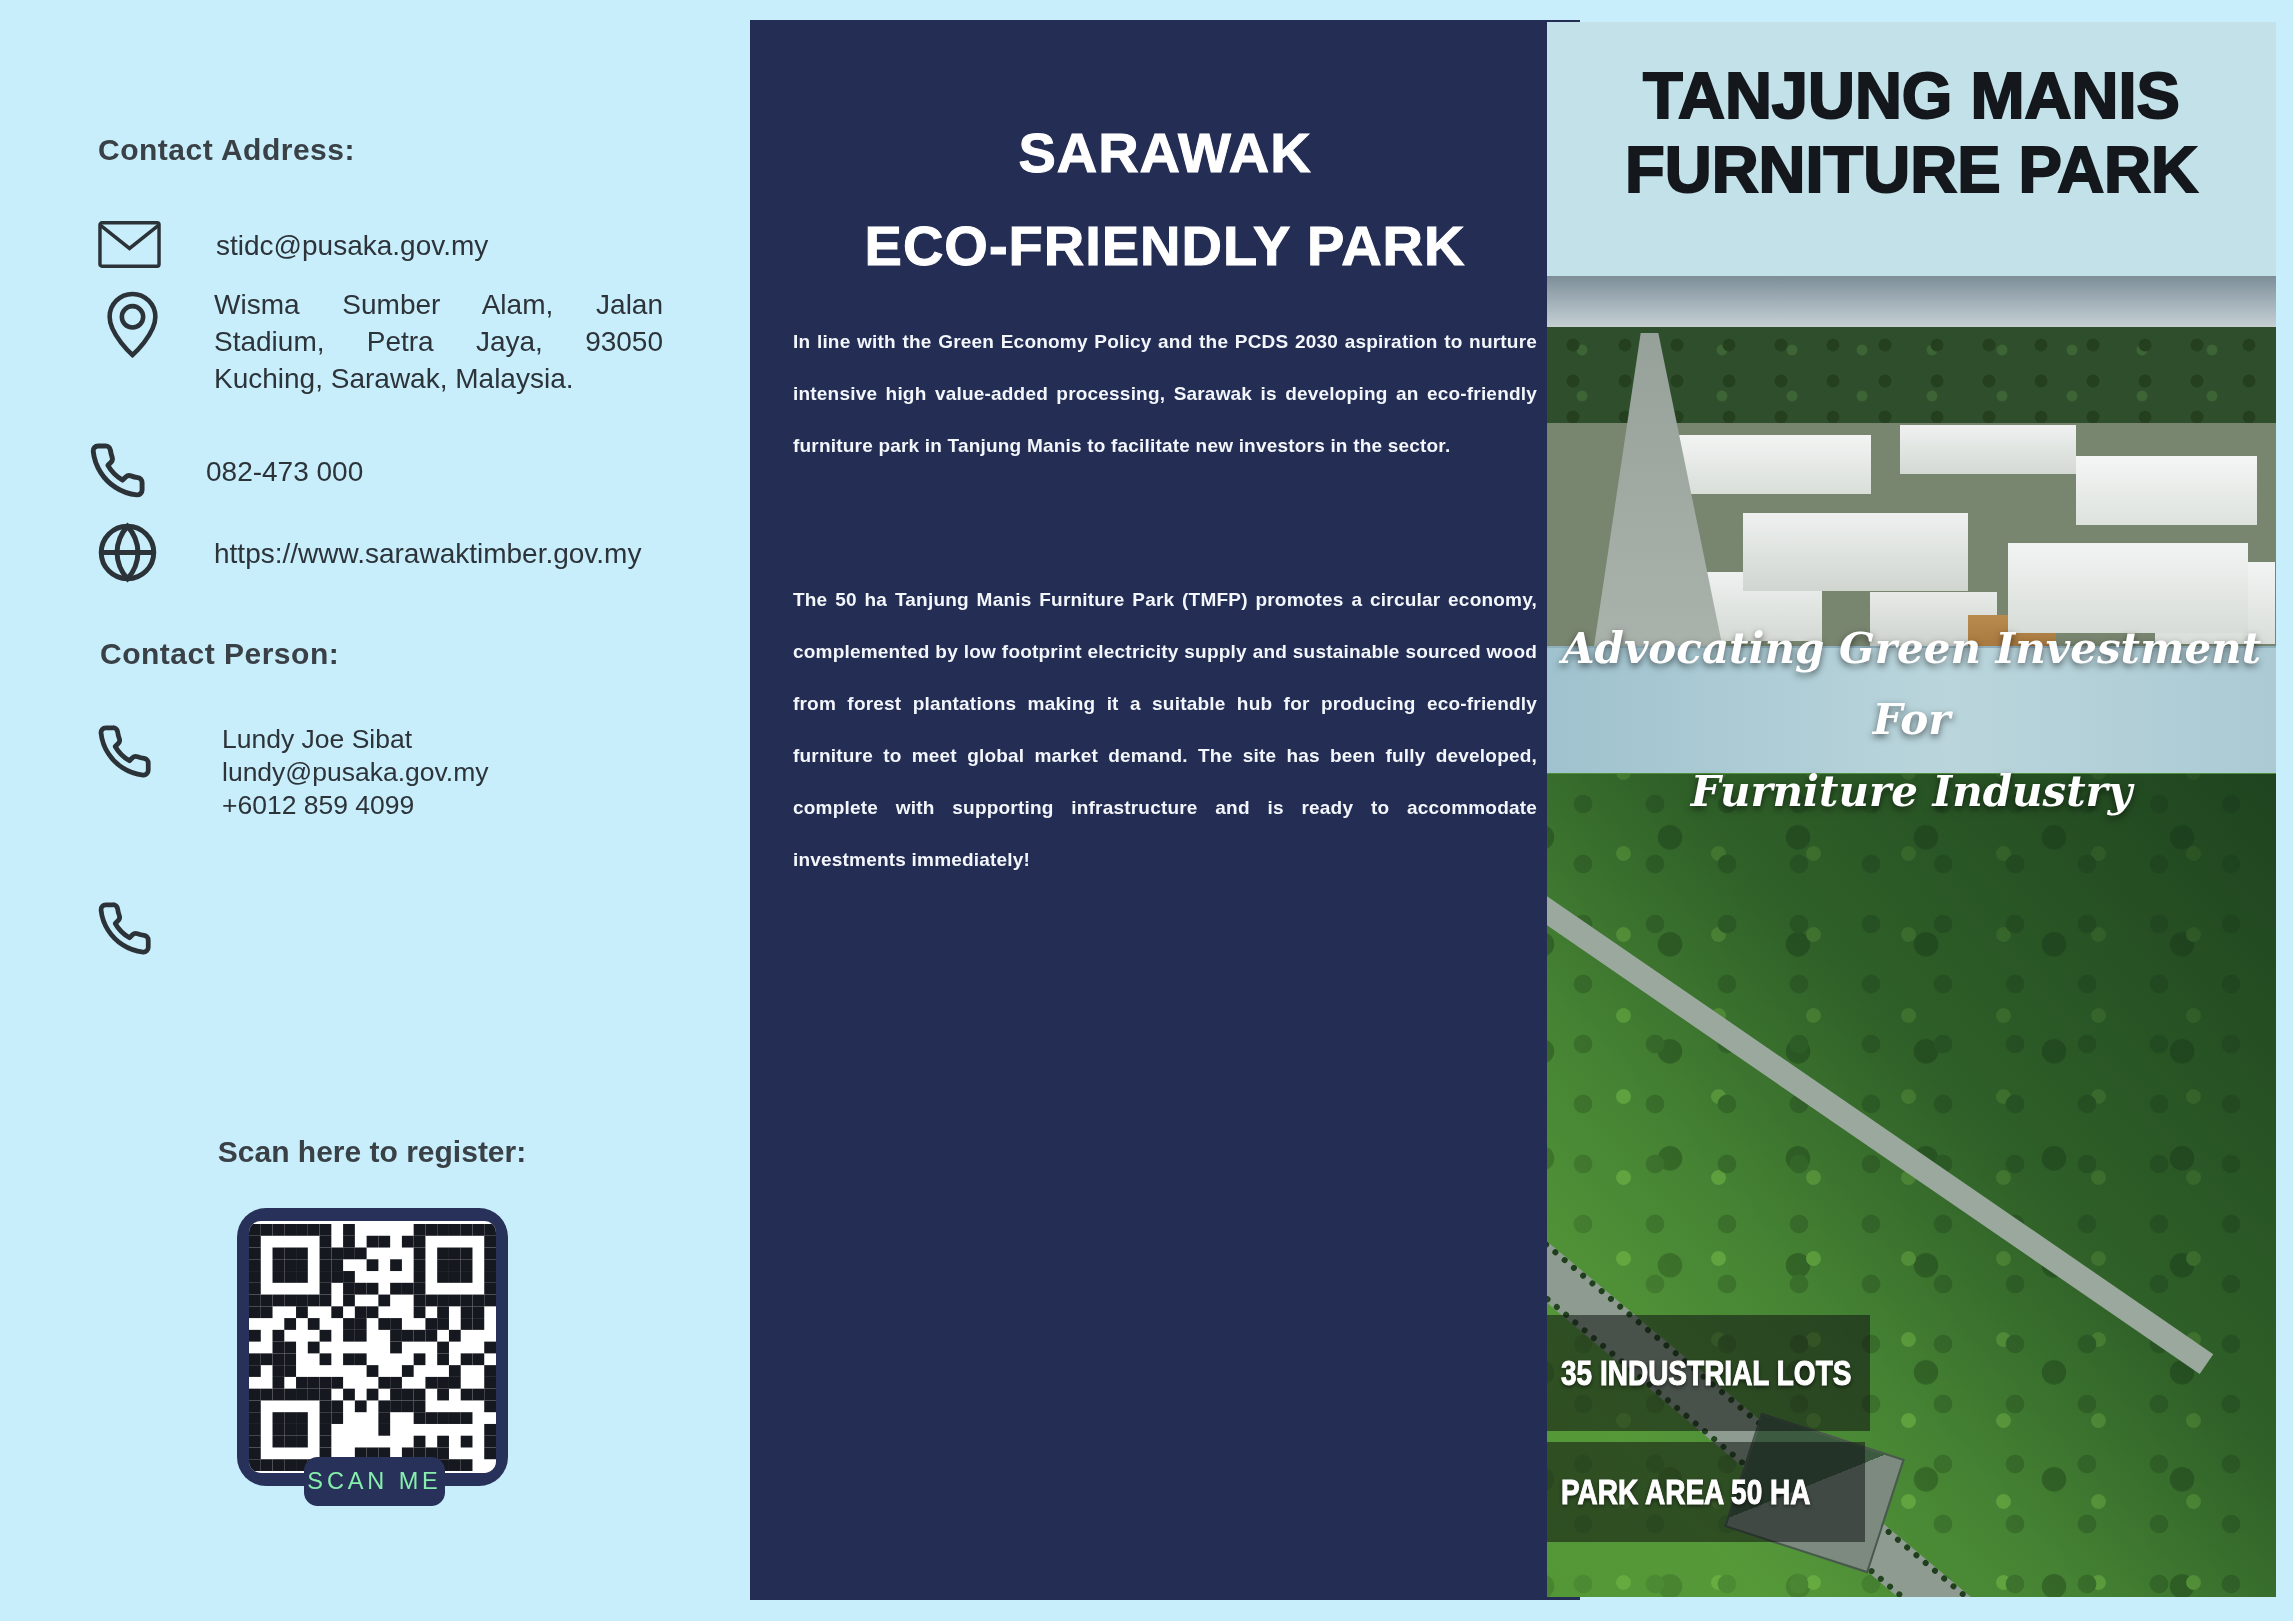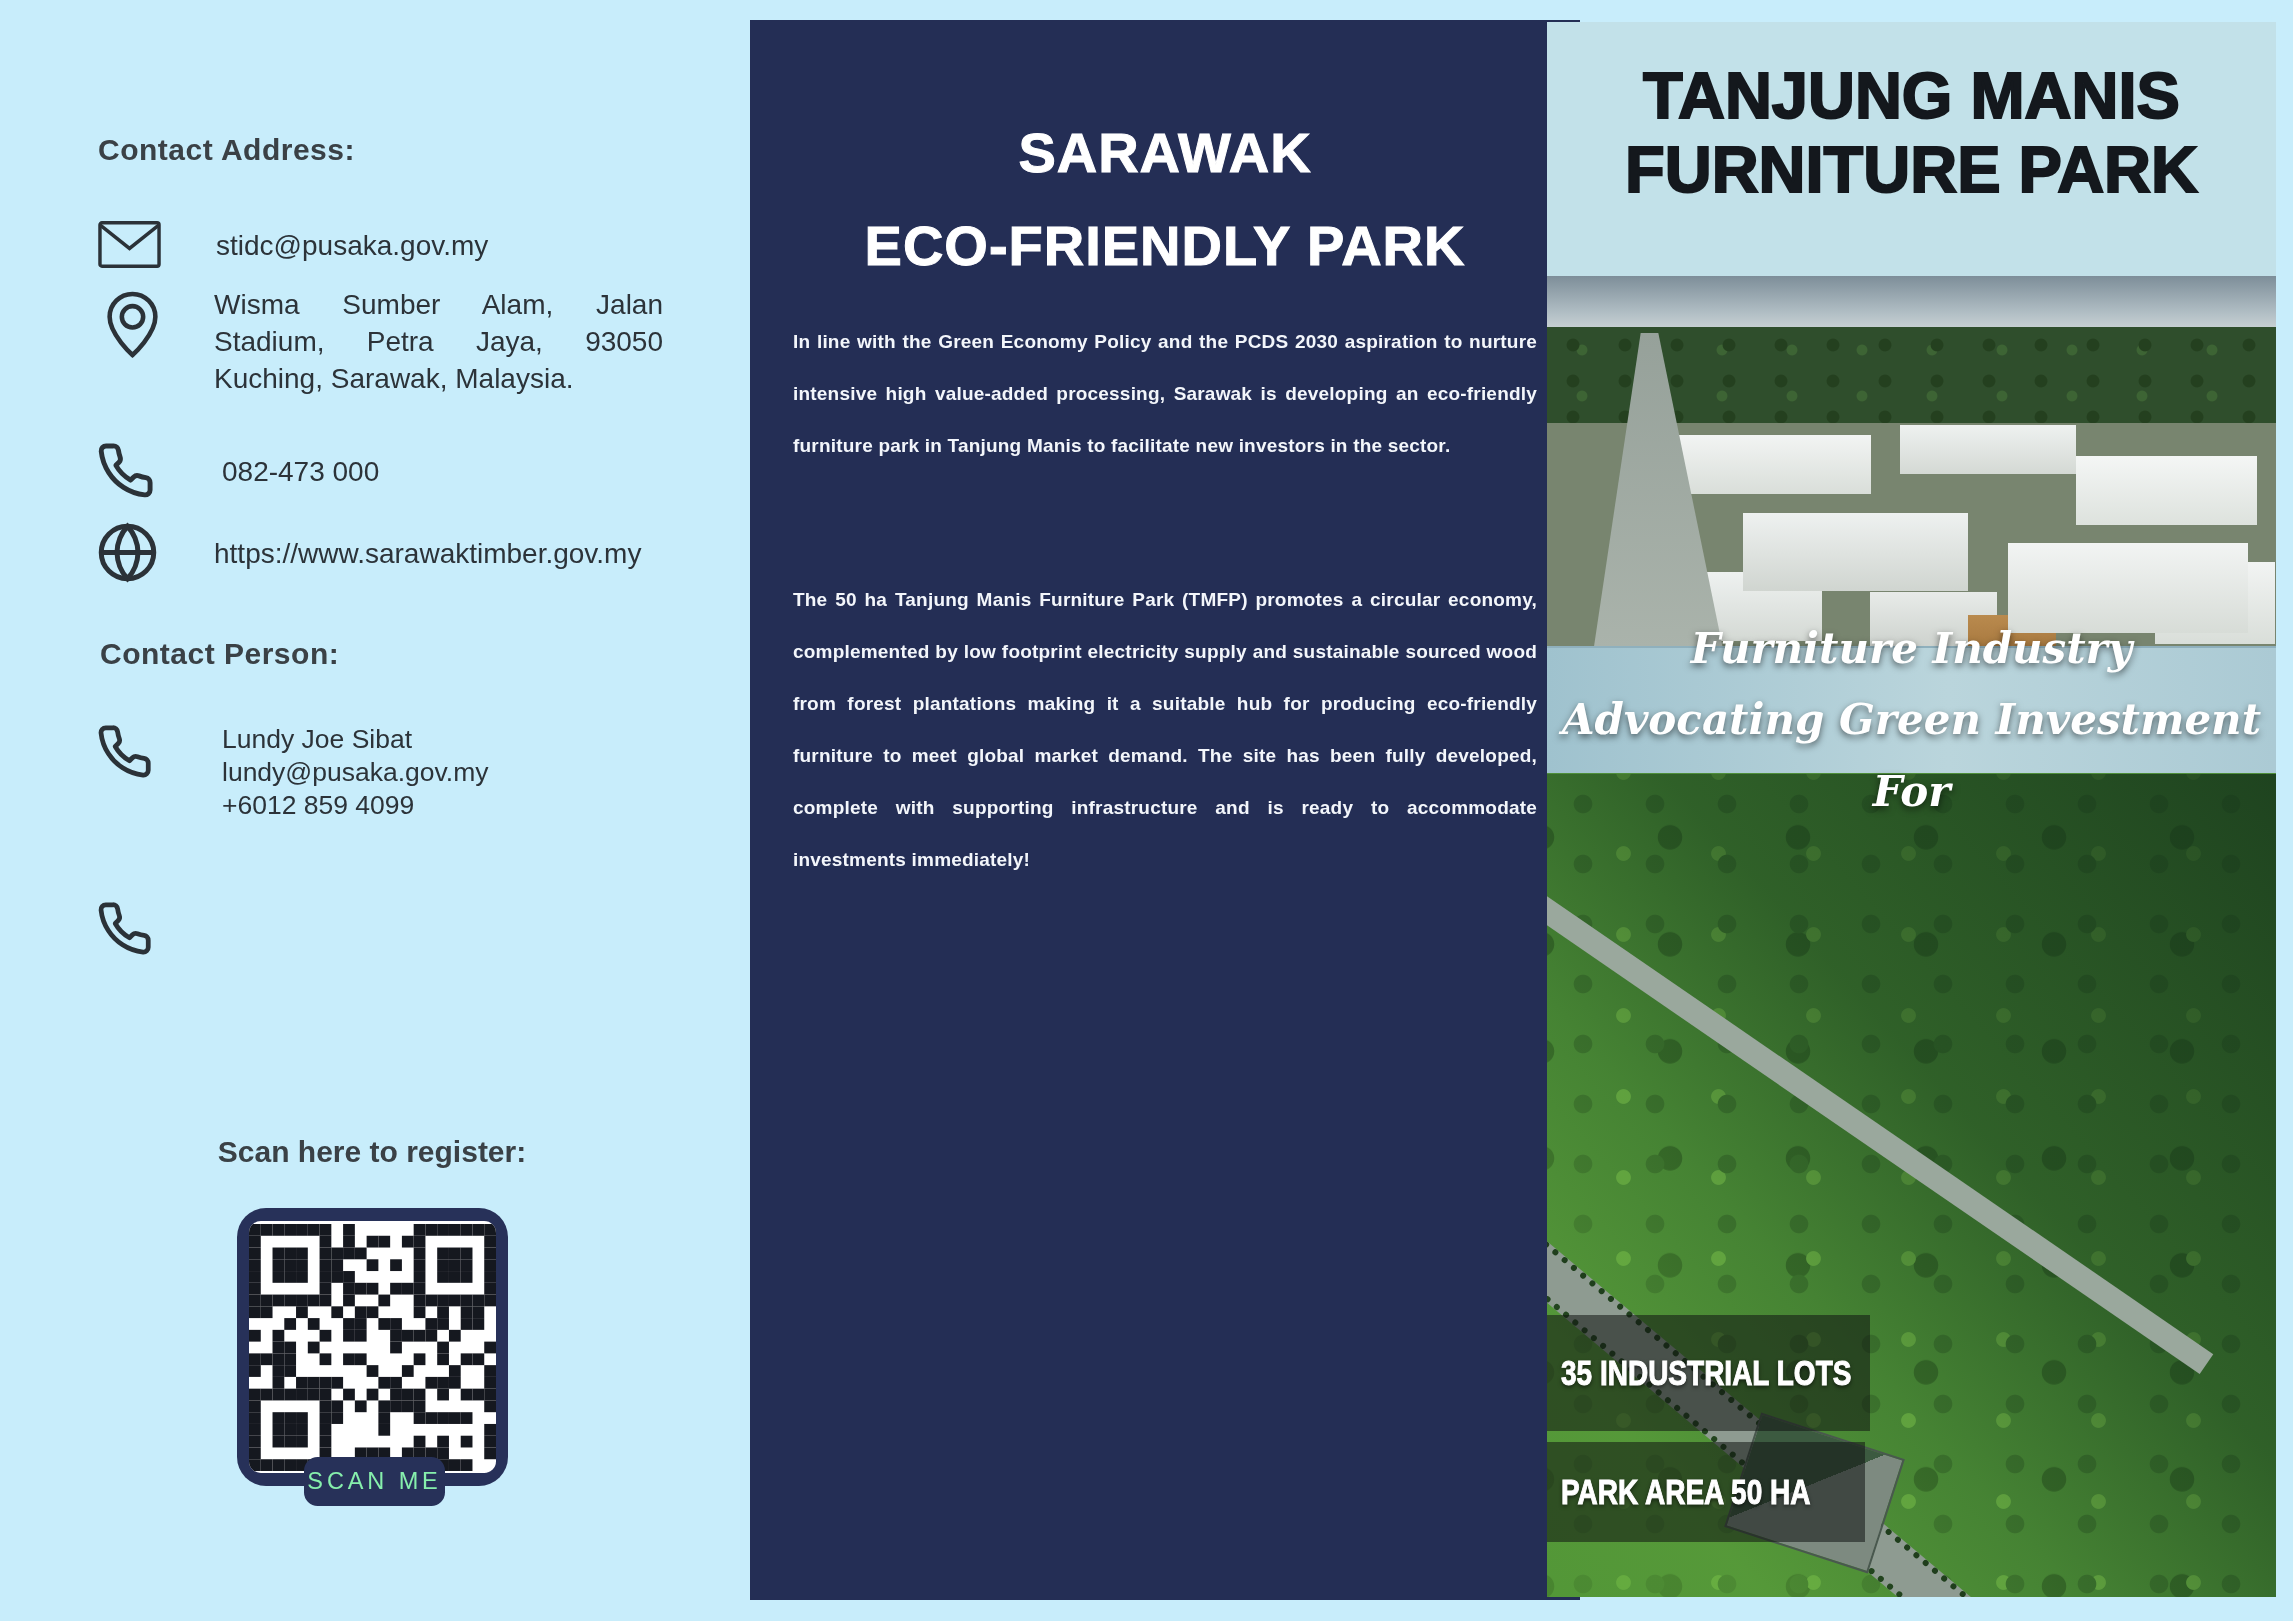--- a/index.html
+++ b/index.html
@@ -9,21 +9,21 @@
   
   .lheading{position:absolute;font-size:30px;font-weight:bold;color:var(--heading,#3a4146);
             letter-spacing:0.5px;margin:0;}
   #addr-heading{left:98px;top:133px;}
   #person-heading{left:100px;top:637px;}
   .crow{position:absolute;display:flex;align-items:flex-start;color:var(--body_text,#2c3339);}
   .crow .ic{flex:0 0 auto;display:block;}
   .ctext{font-size:28px;color:var(--body_text,#2c3339);}
   .r-email{left:98px;top:220px;}  .r-email .ctext{margin-left:55px;line-height:51px;}
   .r-addr{left:102px;top:286px;}   .r-addr .ctext{margin-left:51px;width:449px;line-height:37px;text-align:justify;}
-  .r-phone{left:96px;top:441px;gap:8px;}   .r-phone .ctext{margin-left:59px;line-height:61px;}
+  .r-phone{left:88px;top:441px;}   .r-phone .ctext{margin-left:59px;line-height:61px;}
   .r-web{left:96px;top:521px;justify-content:center;}     .r-web .ctext{margin-left:55px;line-height:65px;}
   .person{position:absolute;display:flex;}
   .p1{left:96px;top:723px;} .p2{left:96px;top:900px;}
   .plines{margin-left:69px;font-size:26.5px;line-height:33px;color:var(--body_text,#2c3339);}
   .scan-h{position:absolute;left:129px;top:1135px;width:486px;text-align:center;
           font-size:30px;font-weight:bold;color:var(--heading,#3a4146);}
   .qr-box{position:absolute;left:237px;top:1208px;width:271px;height:278px;
           background:var(--qr_navy,#273159);border-radius:29px;box-sizing:border-box;padding:12.7px 11.8px;}
   .qr-in{width:100%;height:100%;background:#ffffff;border-radius:11.8px;
          display:flex;align-items:center;justify-content:center;overflow:hidden;}
@@ -430,22 +430,22 @@
     <div class="ph ph-treeline"></div>
     <div class="ph ph-industrial"></div>
     <div class="ph-road-v"></div>
     <div class="ph ph-water"></div>
     <div class="ph ph-forest"></div>
     <div class="ph-road-a"></div>
     <div class="ph-road-b"></div>
     <div class="ph-building"></div>
 
     <div class="photo-caption">
+      <div>Advocating Green Investment For</div>
       <div>Furniture Industry</div>
-      <div>Advocating Green Investment For</div>
     </div>
 
     <div class="badge badge1">
       <span>35 INDUSTRIAL LOTS</span>
     </div>
     <div class="badge badge2">
       <span>PARK AREA 50 HA</span>
     </div>
   </section>
 

